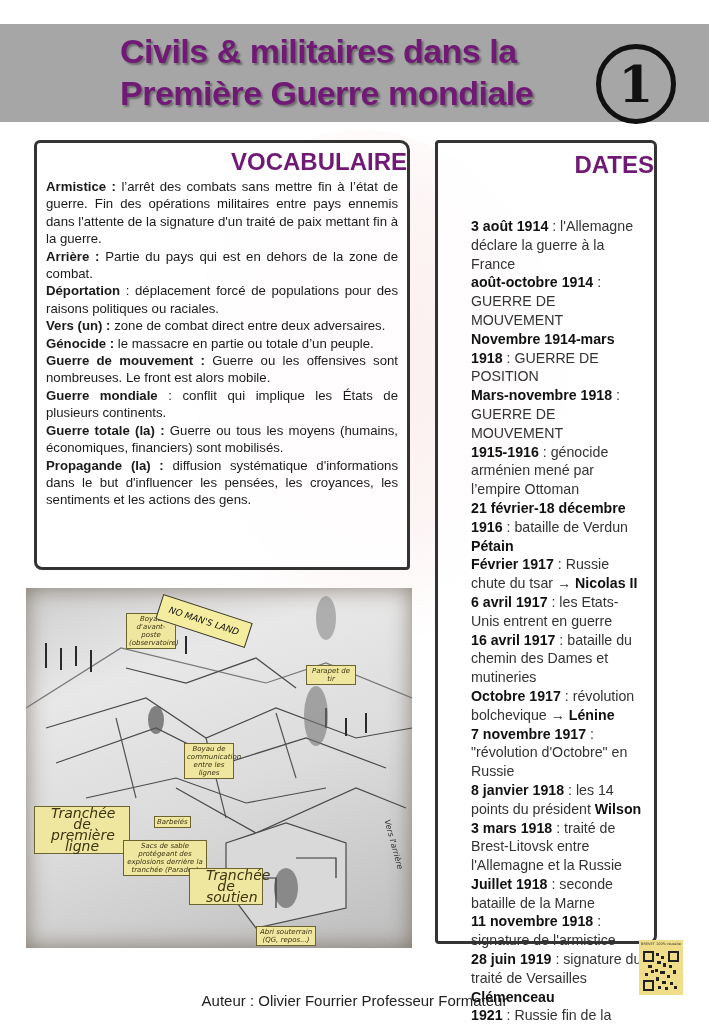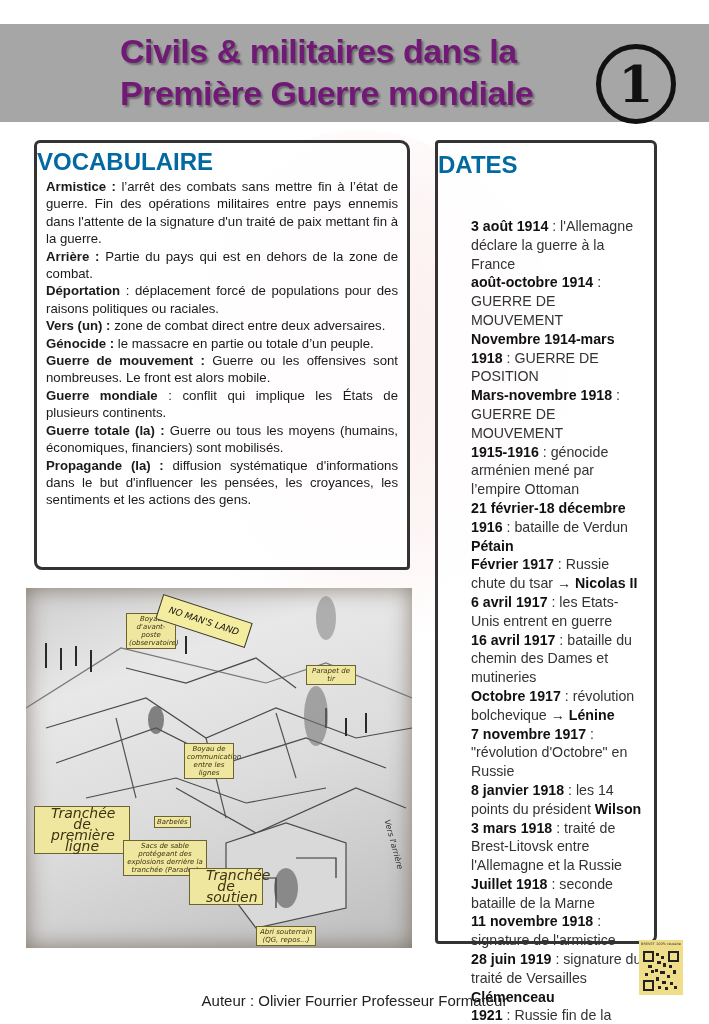--- a/index.html
+++ b/index.html
@@ -36,22 +36,22 @@
     box-sizing: border-box;
   }
   .box {
     position: absolute; background: rgba(255,255,255,0.82);
     border: 3px solid #333;
     box-sizing: border-box;
   }
   .vocab { left: 34px; top: 140px; width: 376px; height: 430px; border-radius: 6px 10px 4px 8px; }
   .dates { left: 435px; top: 140px; width: 222px; height: 804px; border-radius: 4px 6px 8px 4px; }
   .box-title {
-    text-align: left; font-family: "Liberation Sans", sans-serif;
-    font-weight: bold; font-size: 24px; color: #0369a1;
+    text-align: right; font-family: "Liberation Sans", sans-serif;
+    font-weight: bold; font-size: 24px; color: #701a75;
   }
   .vocab .box-title { margin-top: 4px; line-height: 30px; }
   .vocab-list { padding: 0 9px; margin-top: 1px; }
   .vocab-item {
     font-family: "Liberation Sans", sans-serif;
     font-size: 13.2px; line-height: 17.4px; text-align: justify; color: #1a1a1a;
   }
   .vocab-item b { font-weight: bold; }
   .dates .box-title { margin-top: 6px; line-height: 32px; }
   .date-list { padding: 0 10px; margin-top: 36px; margin-left: 23px; }

